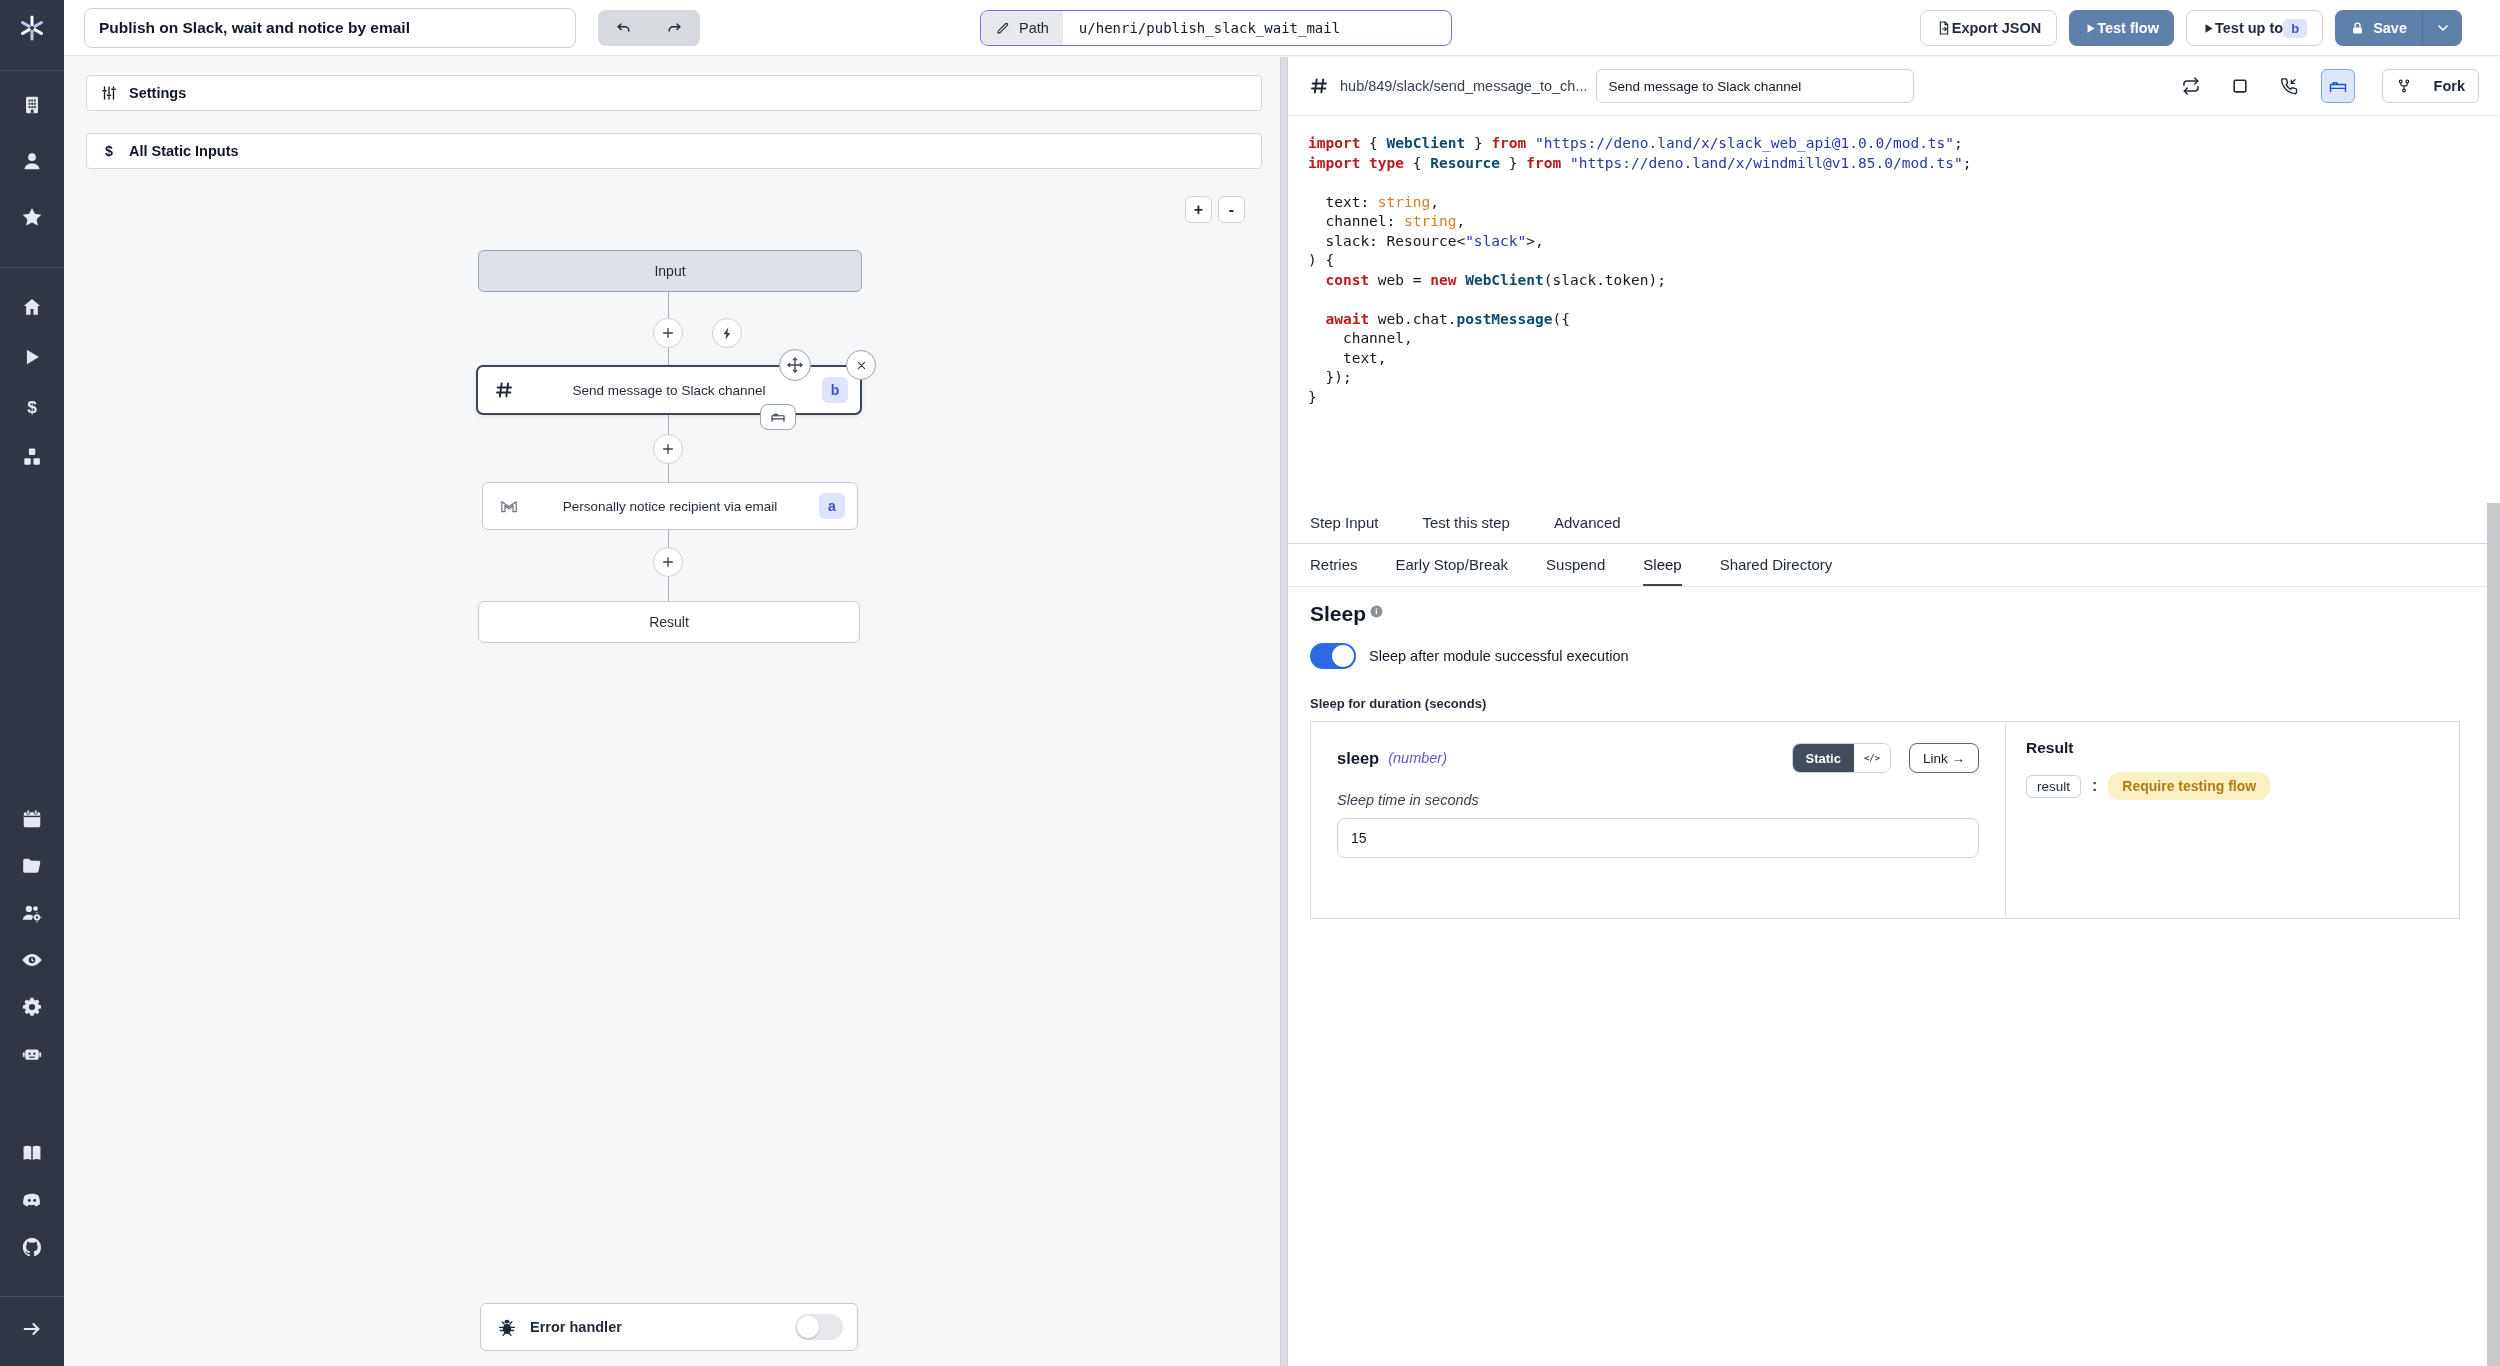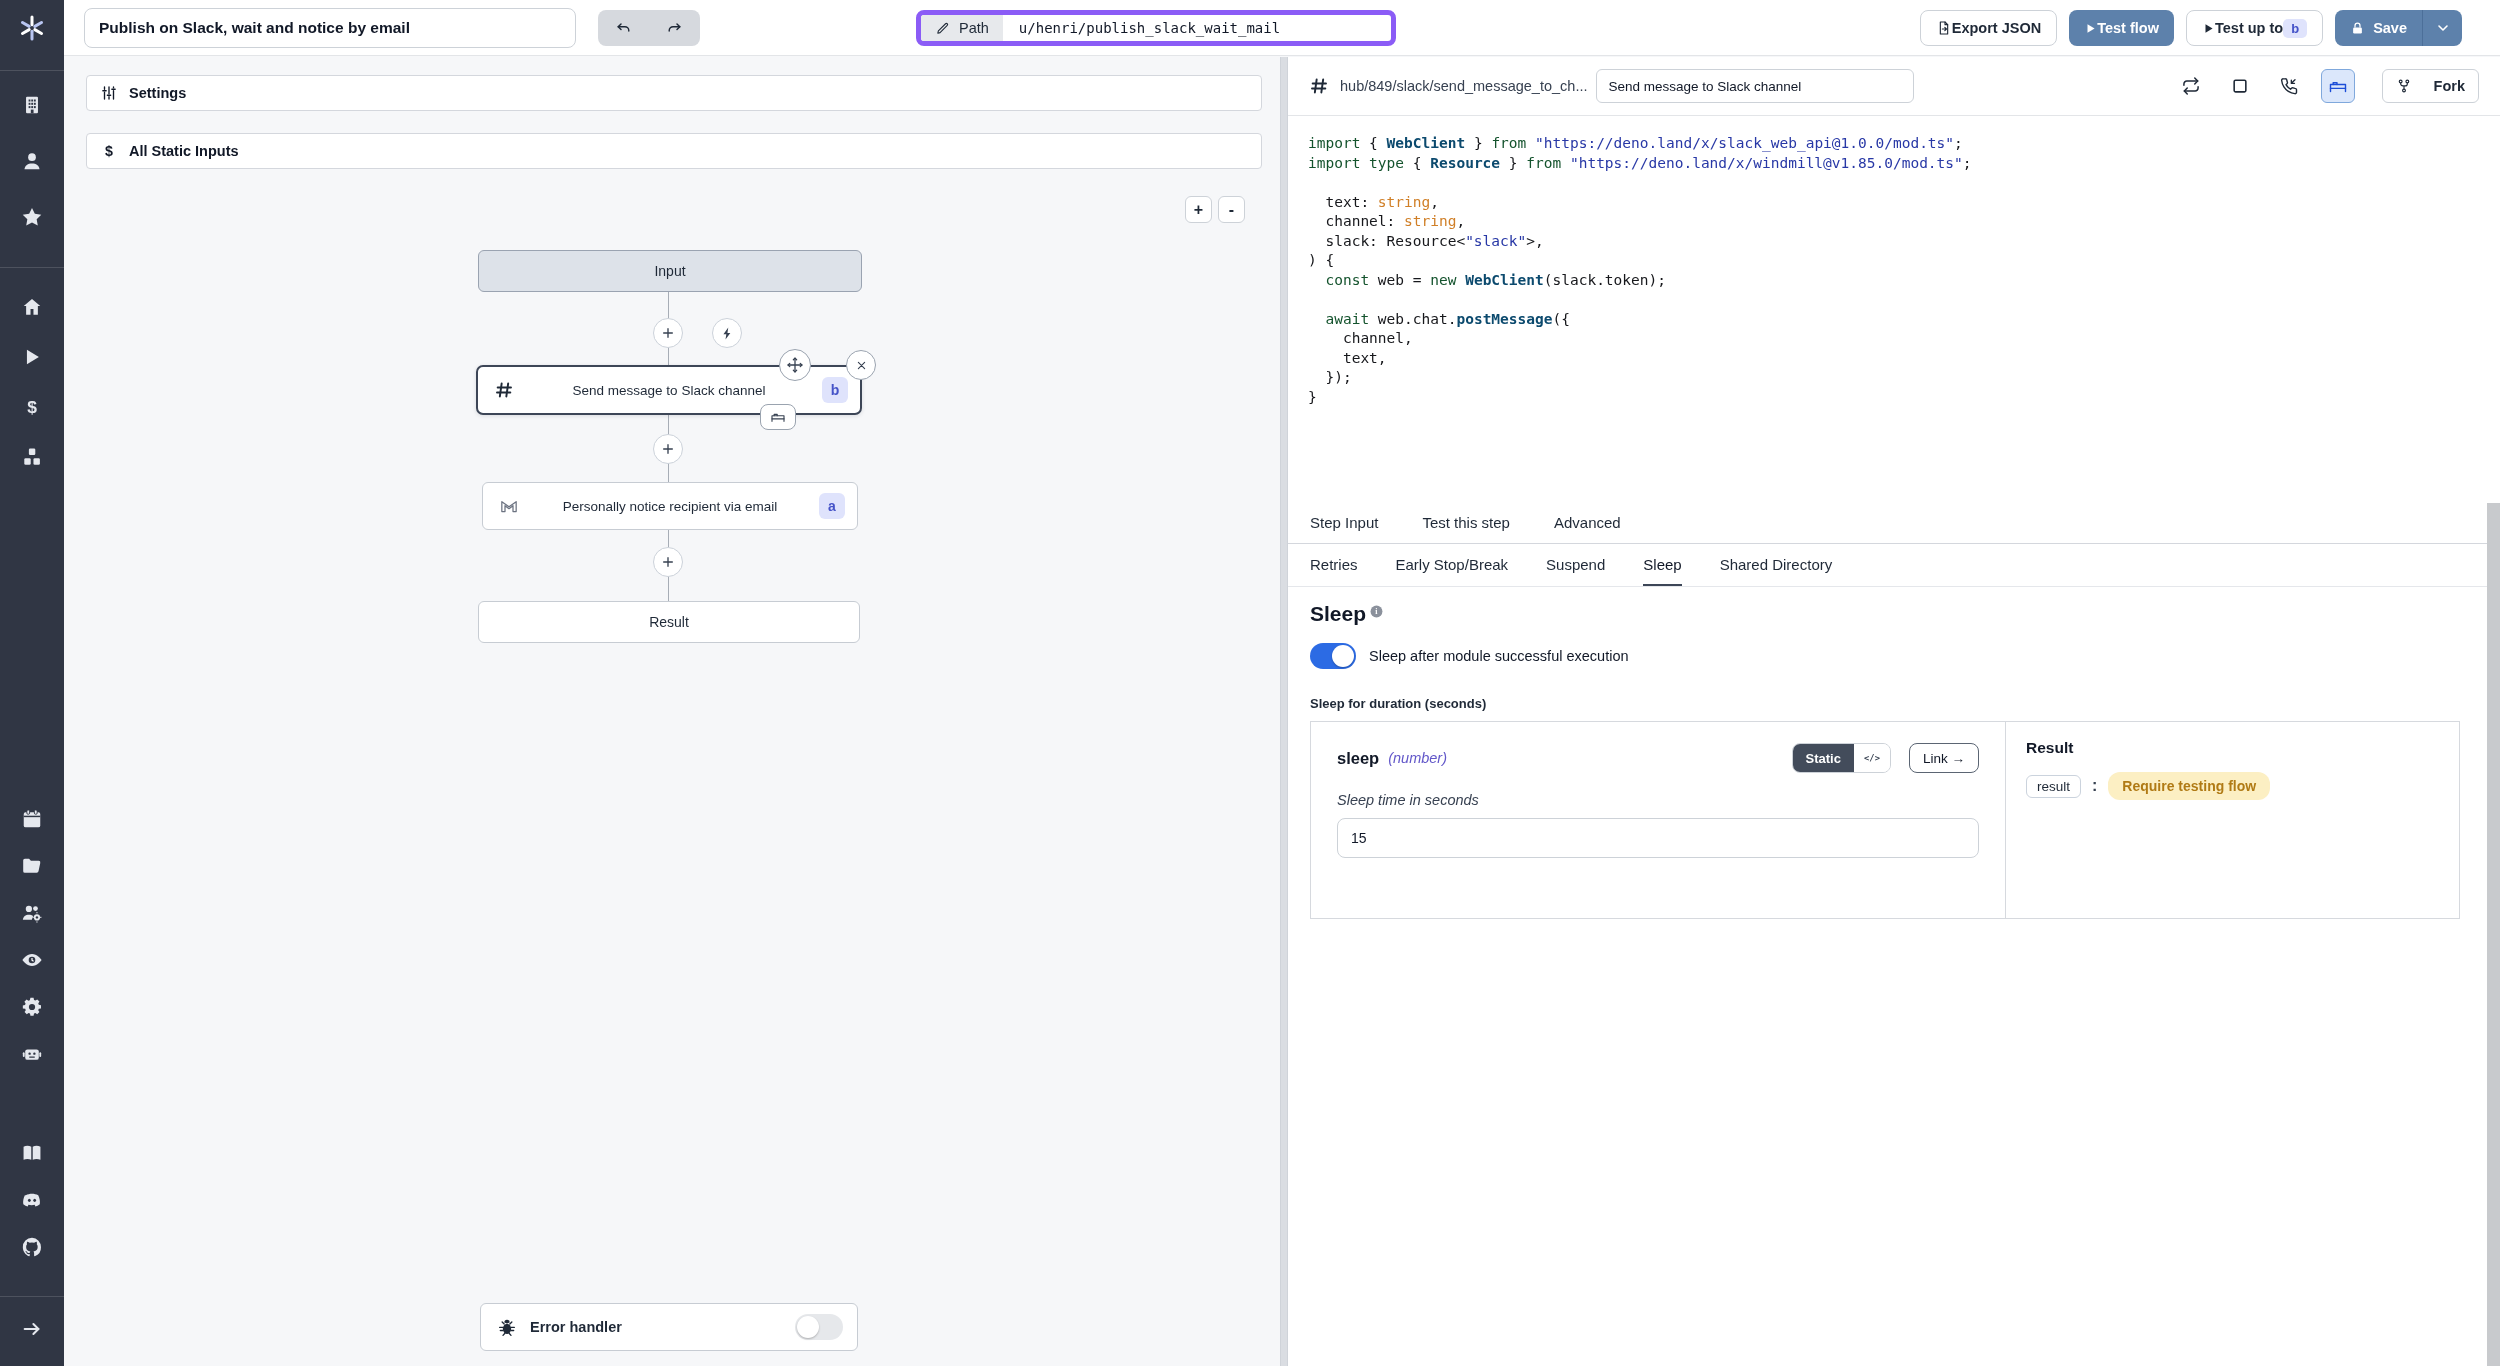--- a/index.html
+++ b/index.html
@@ -22,21 +22,21 @@
   .sb-icon{width:22px;height:22px;color:#e5e8ee;display:flex;align-items:center;justify-content:center;}
   #sb-g1{top:94px;gap:34px;} #sb-g2{top:296px;gap:28px;} #sb-g3{top:808px;gap:25px;} #sb-g4{top:1142px;gap:25px;}
   .sb-footer{position:absolute;left:21px;top:1318px;width:22px;height:22px;color:#e5e8ee;}
 
   
   .topbar{position:absolute;left:64px;top:0;width:2436px;height:56px;background:#ffffff;border-bottom:1px solid #e3e5e8;}
   .flow-name{position:absolute;left:20px;top:8px;width:492px;height:40px;border:1px solid #cdd2d8;border-radius:8px;
              padding:0 14px;font-size:15.5px;font-weight:600;color:#111827;background:#fff;}
   .undo-redo{position:absolute;left:534px;top:10px;width:102px;height:36px;background:#d6d9de;border-radius:8px;display:flex;overflow:hidden;}
   .ur-btn{flex:1;display:flex;align-items:center;justify-content:center;background:transparent;border:none;color:#1f2937;}
-  .path-group{position:absolute;left:852px;top:10px;height:36px;display:flex;border:5px solid #8b5cf6;border-radius:8px;overflow:hidden;background:#fff;}
+  .path-group{position:absolute;left:916px;top:10px;height:36px;display:flex;border:1px solid #8b5cf6;border-radius:8px;overflow:hidden;background:#fff;}
   .path-left{background:#e7e9ec;display:flex;align-items:center;gap:9px;padding:0 14px;font-size:14.5px;color:#1f2937;border-right:1px solid #d5d8dc;}
   .path-right{display:flex;align-items:center;padding:0 16px;width:388px;font-family:"DejaVu Sans Mono",monospace;font-size:14px;color:#111827;}
   .topbar-actions{position:absolute;right:38px;top:10px;height:36px;display:flex;gap:12px;align-items:stretch;}
   .btn{display:flex;align-items:center;padding:0 15px;border-radius:8px;font-size:14.5px;font-weight:600;border:none;}
   .btn-outline{border:1px solid #cdd2d8;background:#fff;color:#1f2937;}
   .btn-primary{background:#5d81ab;color:#fff;}
   .mini-badge{background:#dfe3fc;color:#4553c8;font-weight:700;font-size:13px;border-radius:5px;padding:3px 8px;line-height:1;}
   .save-group{display:flex;border-radius:8px;overflow:hidden;}
   .save-main{display:flex;align-items:center;gap:8px;padding:0 15px;background:#5d81ab;color:#fff;font-size:14.5px;font-weight:600;border:none;}
   .save-caret{width:40px;background:#5d81ab;color:#fff;border:none;border-left:1px solid #4c6f99;display:flex;align-items:center;justify-content:center;}
@@ -88,21 +88,21 @@
   .hub-path{font-size:14.5px;color:#374151;margin-left:11px;white-space:nowrap;overflow:hidden;text-overflow:ellipsis;max-width:382px;}
   .summary-input{margin-left:9px;width:318px;height:34px;border:1px solid #cdd2d8;border-radius:6px;padding:0 11px;font-size:13.5px;color:#111827;}
   .icon-cluster{margin-left:auto;display:flex;gap:15px;align-items:center;}
   .icon-btn{width:34px;height:34px;display:flex;align-items:center;justify-content:center;color:#1f2937;
             background:transparent;border:none;border-radius:6px;padding:0;}
   .icon-btn.active{background:#dbe7fb;border:1px solid #7fa8dc;color:#1d4ed8;}
   .fork-btn{margin-left:27px;height:34px;display:flex;align-items:center;gap:22px;padding:0 13px;border:1px solid #cdd2d8;
             border-radius:6px;font-size:14.5px;font-weight:600;color:#1f2937;background:#fff;}
   .code{height:387px;padding:18px 0 0 20px;font-family:"DejaVu Sans Mono",monospace;font-size:14.5px;line-height:19.5px;overflow:hidden;}
   .code-line{white-space:pre;}
-  .tok-kw{color:#14532d;} .tok-cls{color:#0c4a6e;font-weight:bold;} .tok-str{color:#2838a6;} .tok-typ{color:#d07f27;} .tok-pl{color:#17181c;}
+  .tok-kw{color:#b91c1c;font-weight:bold;} .tok-cls{color:#0c4a6e;font-weight:bold;} .tok-str{color:#2838a6;} .tok-typ{color:#d07f27;} .tok-pl{color:#17181c;}
   .tabs{display:flex;align-items:stretch;padding:0 22px;font-size:15px;color:#1f2937;}
   #tabs-main{height:41px;border-bottom:1px solid #d4d7dd;gap:44px;}
   #tabs-sub{height:43px;border-bottom:1px solid #e5e7eb;gap:38px;}
   .tab{display:flex;align-items:center;border-bottom:2.5px solid transparent;}
   .tab.active{border-bottom-color:#3d4657;color:#111827;font-weight:500;}
   .sleep-content{padding:15px 22px 0;}
   .sleep-title{display:flex;align-items:flex-start;gap:3px;font-size:21px;font-weight:700;color:#111827;}
   .info{width:15px;height:15px;margin-top:2px;color:#8b919c;}
   .toggle-row{margin-top:17px;display:flex;align-items:center;gap:13px;font-size:14.5px;color:#111827;}
   .duration-label{margin-top:27px;font-size:13px;font-weight:700;color:#1f2937;}

